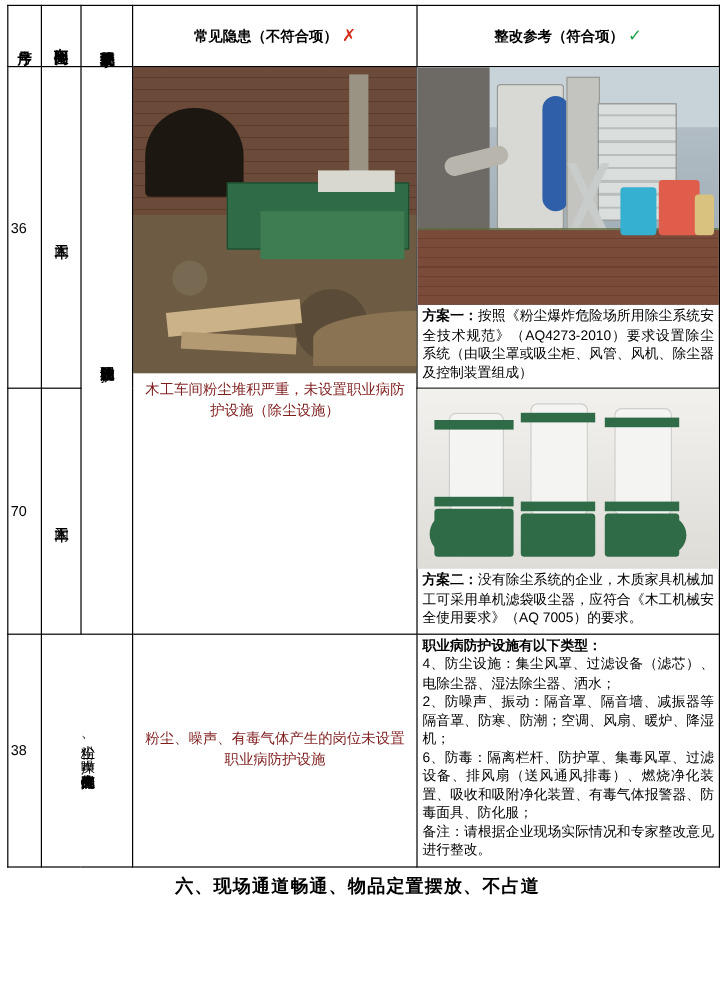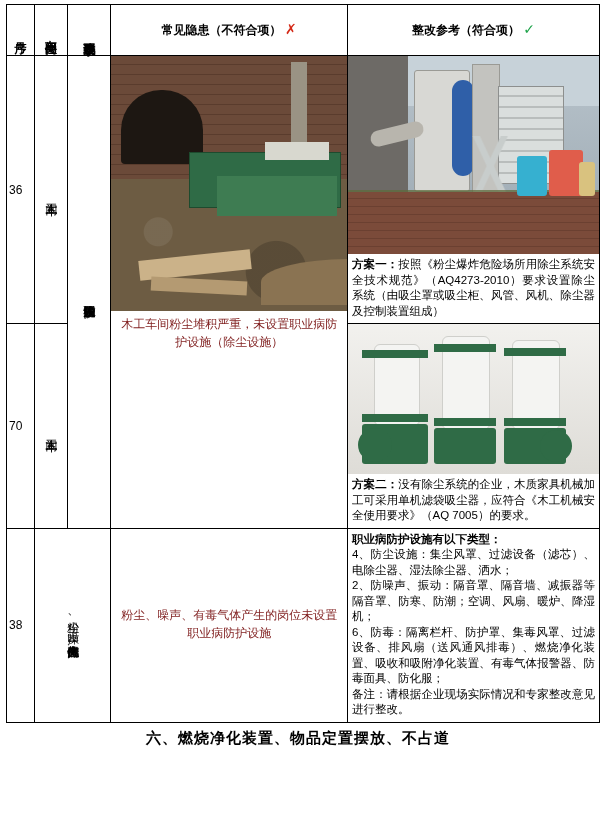--- a/index.html
+++ b/index.html
@@ -266,14 +266,14 @@
             <div>4、防尘设施：集尘风罩、过滤设备（滤芯）、电除尘器、湿法除尘器、洒水；</div>
             <div>2、防噪声、振动：隔音罩、隔音墙、减振器等隔音罩、防寒、防潮；空调、风扇、暖炉、降湿机；</div>
             <div>6、防毒：隔离栏杆、防护罩、集毒风罩、过滤设备、排风扇（送风通风排毒）、燃烧净化装置、吸收和吸附净化装置、有毒气体报警器、防毒面具、防化服；</div>
             <div>备注：请根据企业现场实际情况和专家整改意见进行整改。</div>
           </div>
         </td>
       </tr>
     </tbody>
   </table>
 
-  <div class="footer">六、燃烧净化装置、物品定置摆放、不占道</div>
+  <div class="footer">六、现场通道畅通、物品定置摆放、不占道</div>
 </div>
 
 </body></html>

